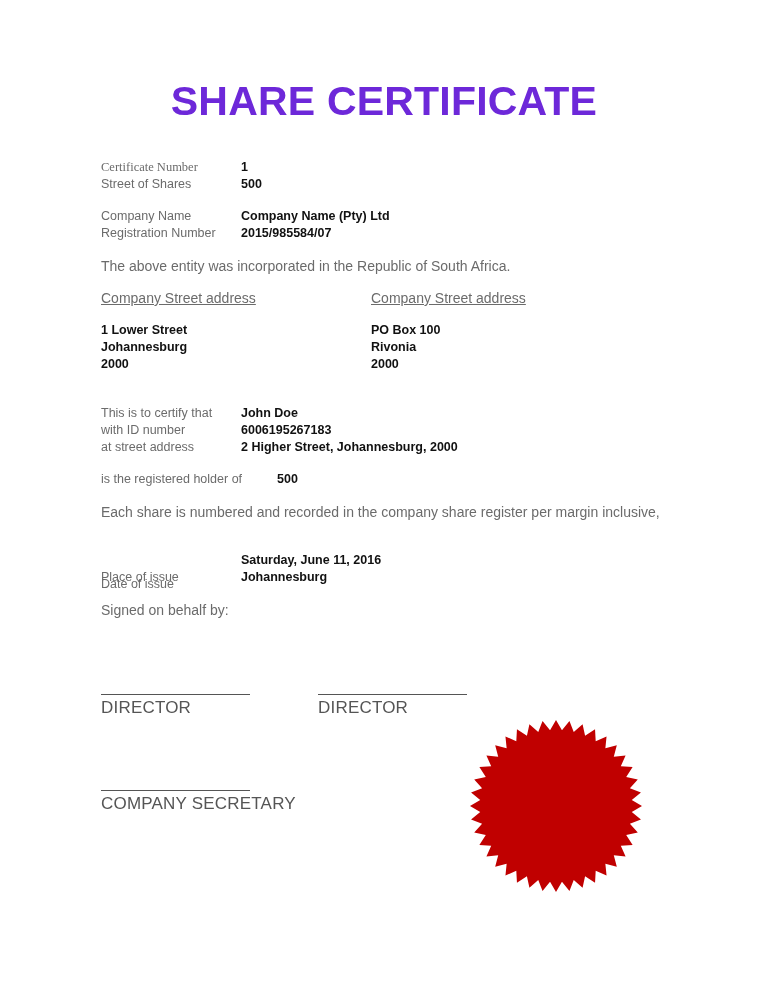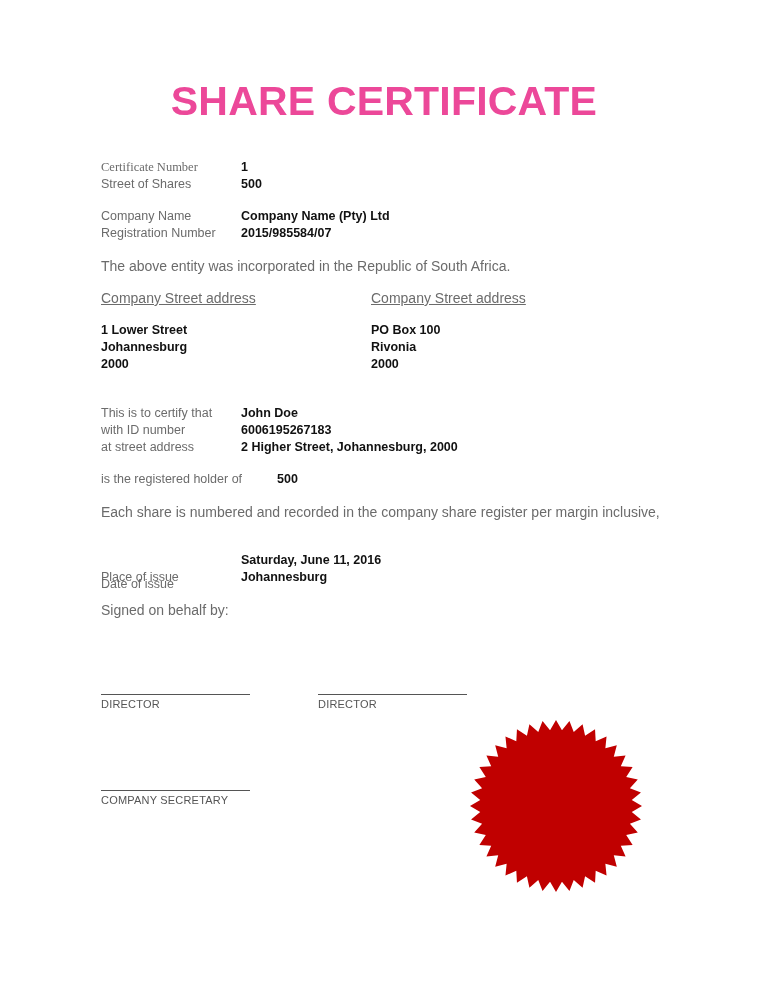--- a/index.html
+++ b/index.html
@@ -1,24 +1,24 @@
 <!DOCTYPE html>
 <html><head>
   <meta charset="utf-8">
   <style>
     html, body { margin: 0; padding: 0; background: #ffffff; }
     body { width: 768px; height: 994px; position: relative; overflow: hidden; font-family: "Liberation Sans", sans-serif; }
     .page { position: absolute; left: 0; top: 0; width: 768px; height: 994px; background: #fff; }
-    .title { position: absolute; left: 0; width: 768px; top: 78px; text-align: center; font-size: 41px; font-weight: bold; color: #ec4899; letter-spacing: 0.2px; }
+    .title { position: absolute; left: 0; width: 768px; top: 78px; text-align: center; font-size: 41px; font-weight: bold; color: #6d28d9; letter-spacing: 0.2px; }
     .lbl { position: absolute; font-size: 12.5px; color: #6b6b6b; white-space: nowrap; }
     .val { position: absolute; font-size: 12.5px; color: #111; font-weight: bold; white-space: nowrap; }
     .txt { position: absolute; font-size: 14px; color: #6b6b6b; white-space: nowrap; line-height: 17px; }
     .ul { text-decoration: underline; }
     .sigline { position: absolute; height: 1px; background: #555; }
-    .siglbl { position: absolute; font-size: 11px; color: #555; white-space: nowrap; letter-spacing: 0.2px; }
+    .siglbl { position: absolute; font-size: 17px; color: #555; white-space: nowrap; letter-spacing: 0.2px; }
     .seal { position: absolute; left: 468px; top: 718px; width: 176px; height: 176px; }
   </style>
 </head>
 <body>
 
 <div class="page">
 
   <div class="title">SHARE CERTIFICATE</div>
 
   <div class="lbl" style="left:101px; top:160px;font-family:Liberation Serif, serif;">Certificate Number</div>

